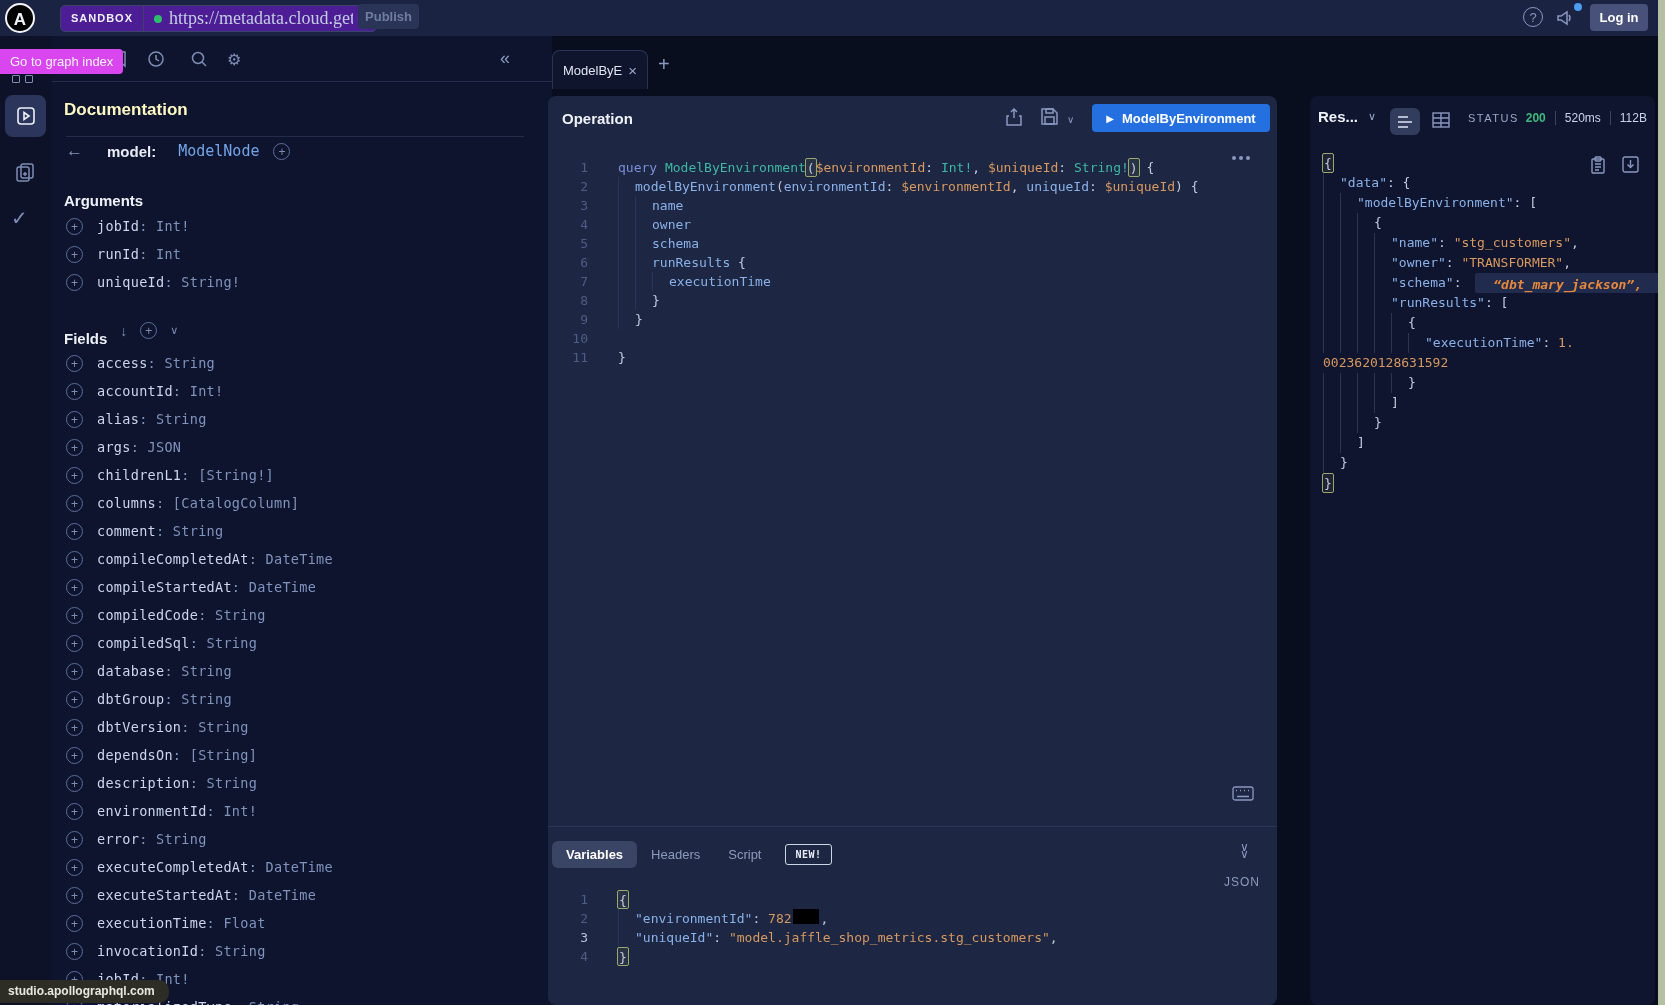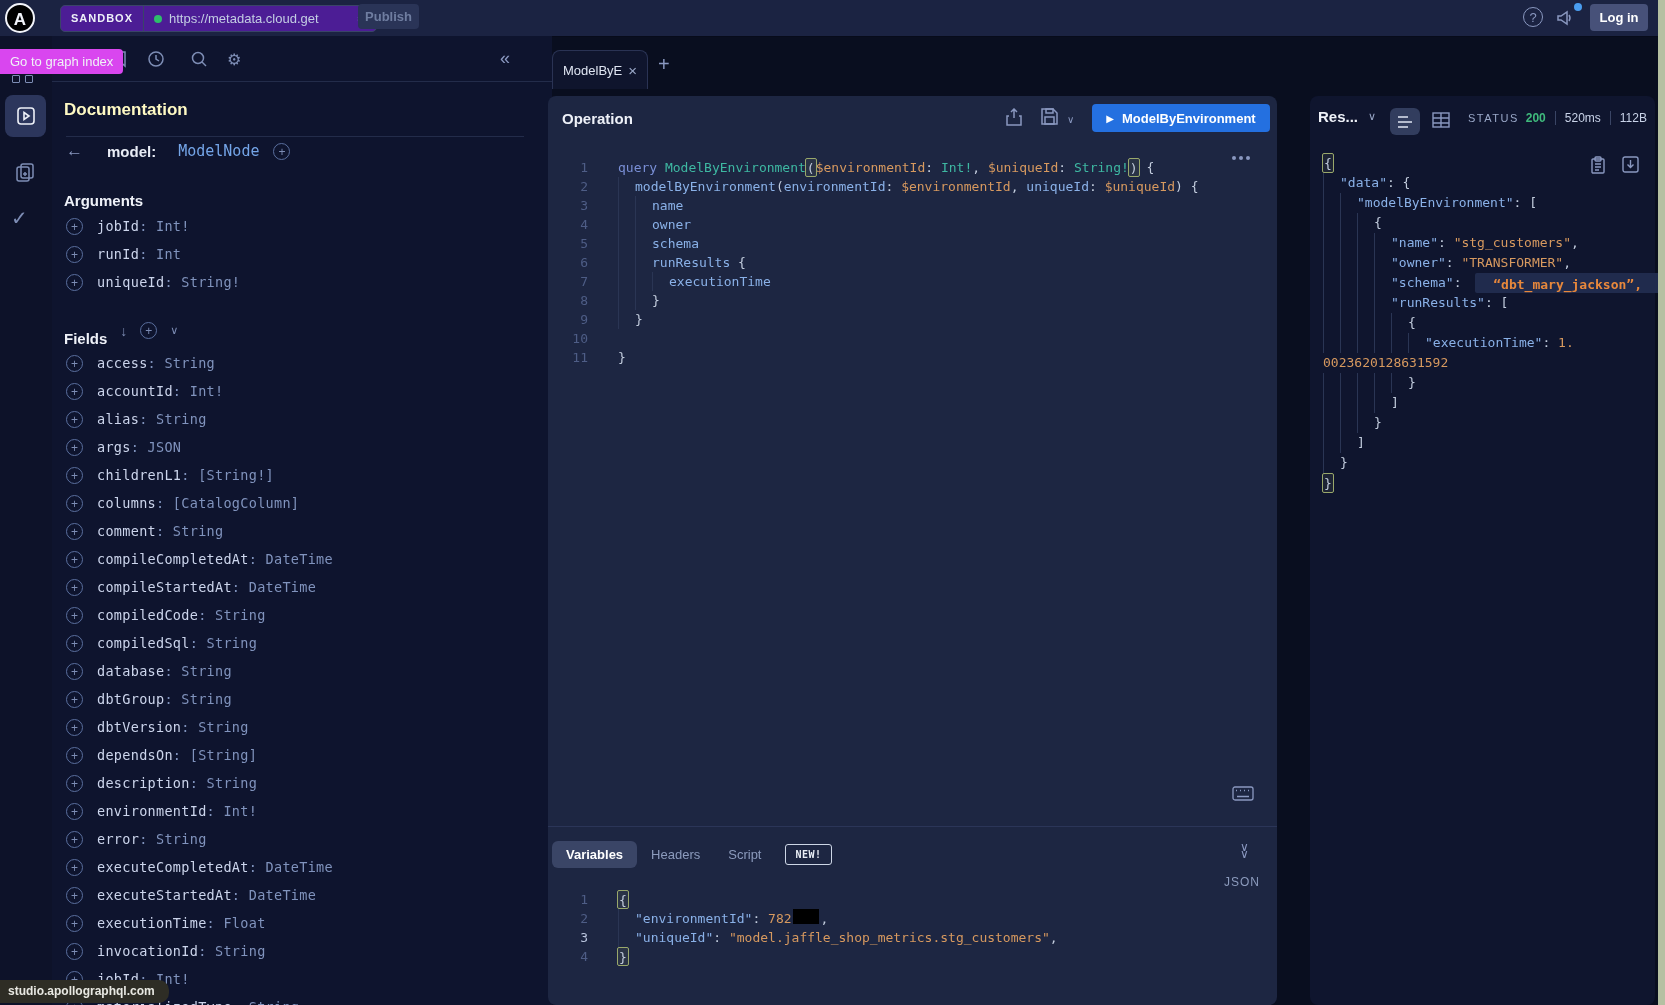--- a/index.html
+++ b/index.html
@@ -7,21 +7,21 @@
        font-family:"Liberation Sans","DejaVu Sans",sans-serif;}
   .mono{font-family:"DejaVu Sans Mono",monospace;}
   
   #topbar{position:absolute;left:0;top:0;width:1665px;height:36px;background:#1b2342;border-bottom:1px solid #070b1a;}
   #logo{position:absolute;left:5px;top:3px;width:30px;height:30px;border:2px solid #f2f4fa;border-radius:50%;
         color:#f2f4fa;font-weight:bold;font-size:17px;text-align:center;line-height:29px;box-sizing:border-box;background:#000;}
   #sandbox-group{position:absolute;left:60px;top:5px;height:25px;border:1px solid #3a4468;border-radius:5px;display:flex;align-items:center;background:#4c1d95;}
   #sandbox-label{padding:0 10px;color:#eef1f8;font-size:11px;font-weight:bold;letter-spacing:1px;border-right:1px solid #3a4468;height:25px;line-height:25px;}
   #url-box{display:flex;align-items:center;width:220px;padding:0 6px;height:25px;}
   .green-dot{width:8px;height:8px;border-radius:50%;background:#2ebd6b;margin:0 7px 0 4px;flex:0 0 auto;}
-  #url-text{color:#c3cde3;font-size:13px;white-space:nowrap;overflow:hidden;flex:1 1 auto;}
+  #url-text{color:#c3cde3;font-size:18px;white-space:nowrap;overflow:hidden;flex:1 1 auto;font-family:Liberation Serif, serif;}
   #url-gear{color:#8a98c0;font-size:15px;margin-left:4px;}
   #publish-btn{position:absolute;left:358px;top:4px;width:61px;height:25px;background:#2a3457;border-radius:4px;
         color:#6f7da0;font-size:13px;font-weight:bold;text-align:center;line-height:25px;}
   #help-icon{position:absolute;left:1523px;top:7px;width:20px;height:20px;border:1.5px solid #8a98c0;border-radius:50%;
         color:#8a98c0;font-size:13px;text-align:center;line-height:20px;box-sizing:border-box;}
   #megaphone{position:absolute;left:1555px;top:8px;color:#8a98c0;}
   #notif-dot{position:absolute;left:1574px;top:3px;width:8px;height:8px;border-radius:50%;background:#4a9df0;}
   #login-btn{position:absolute;left:1590px;top:4px;width:58px;height:27px;background:#475179;border-radius:4px;
         color:#fff;font-size:13px;font-weight:bold;text-align:center;line-height:27px;}
   
@@ -104,21 +104,21 @@
   
   .cl{display:flex;white-space:pre;font-family:"DejaVu Sans Mono",monospace;font-size:13px;align-items:stretch;}
   .ln{flex:0 0 40px;text-align:right;color:#4e5d86;}
   .lna{color:#b8c3dc;}
   .lngap{flex:0 0 30px;}
   .ind{flex:0 0 16px;border-left:1px solid #2a3554;}
   .respad{padding-left:13px;}
   .sk{color:#7a8fd6;} .so{color:#3eb8a2;} .sv{color:#d7995f;} .sf{color:#8ab1e8;} .sp{color:#c3cdde;}
   .sb{color:#c3cdde;border:1px solid #99a86b;border-radius:2px;background:rgba(153,168,107,.10);padding:0 1px;margin:0 -1px;}
   .sred{display:inline-block;width:26px;height:15px;background:#000;vertical-align:-2px;margin:0 2px 0 1px;}
-  .shl{background:#202b4d;color:#e8883c;font-weight:bold;padding:2px 22px 2px 18px;margin-left:6px;border-radius:2px;}
+  .shl{background:#202b4d;color:#e8883c;font-weight:bold;padding:2px 22px 2px 18px;margin-left:6px;border-radius:2px;font-style:italic;}
   
   #tooltip{position:absolute;left:0;top:49px;background:#d946ef;color:#f0f2f7;font-size:13px;padding:5px 10px;
        border-radius:0 4px 4px 0;z-index:30;}
   #status-pill{position:absolute;left:0;top:980px;background:#2e2d25;color:#e8e8e2;font-size:12px;font-weight:bold;
        padding:4px 14px 5px 8px;border-radius:0 10px 10px 0;z-index:30;}
   #green-strip{position:absolute;left:1658px;top:0;width:7px;height:1005px;background:#b5c0a2;z-index:40;}
   svg{display:block;}
 </style>
 </head>
 <body>

